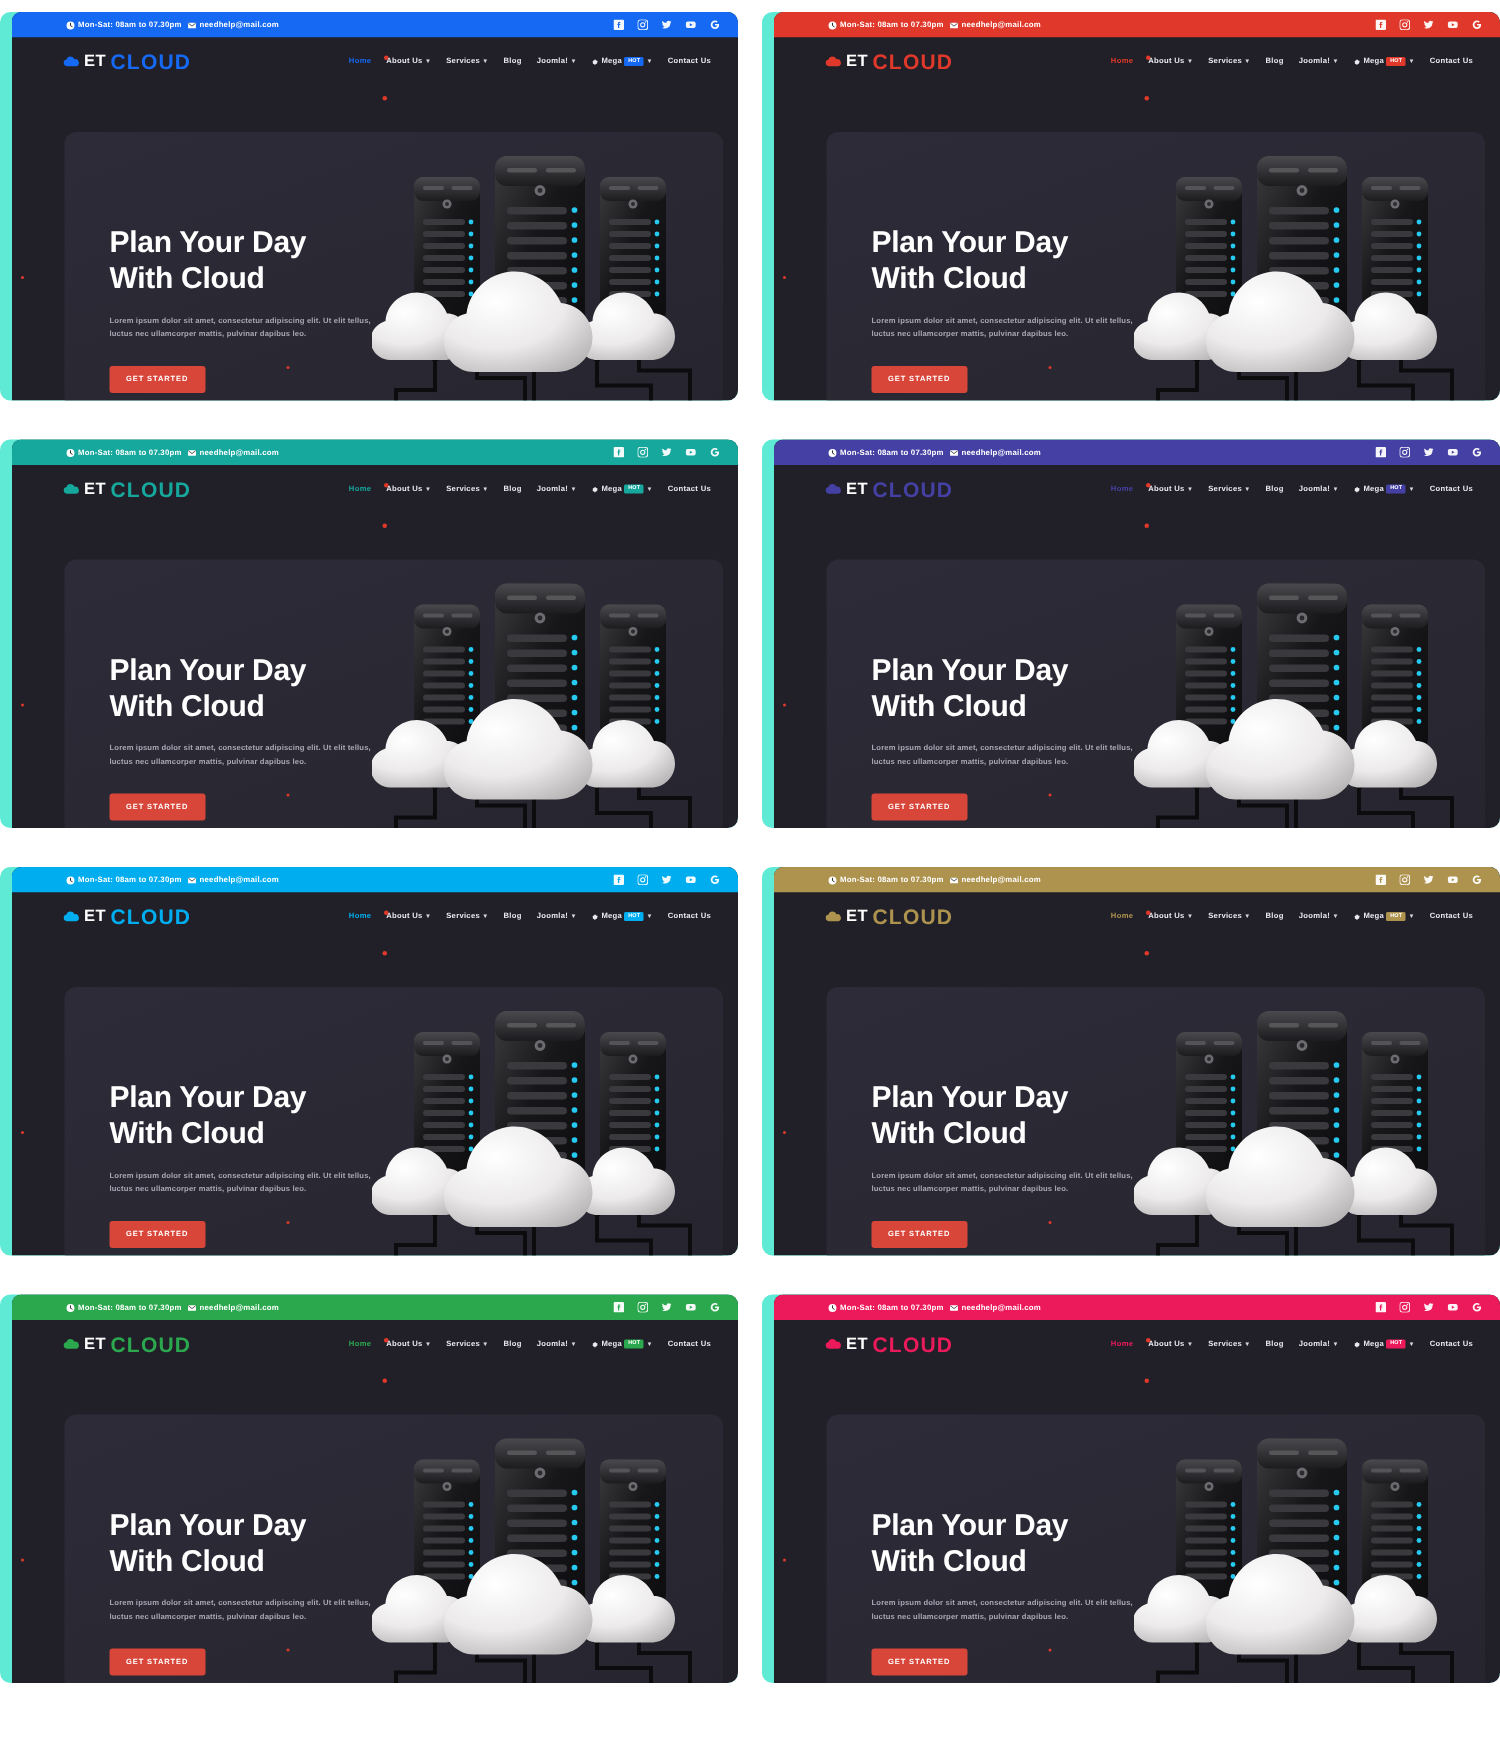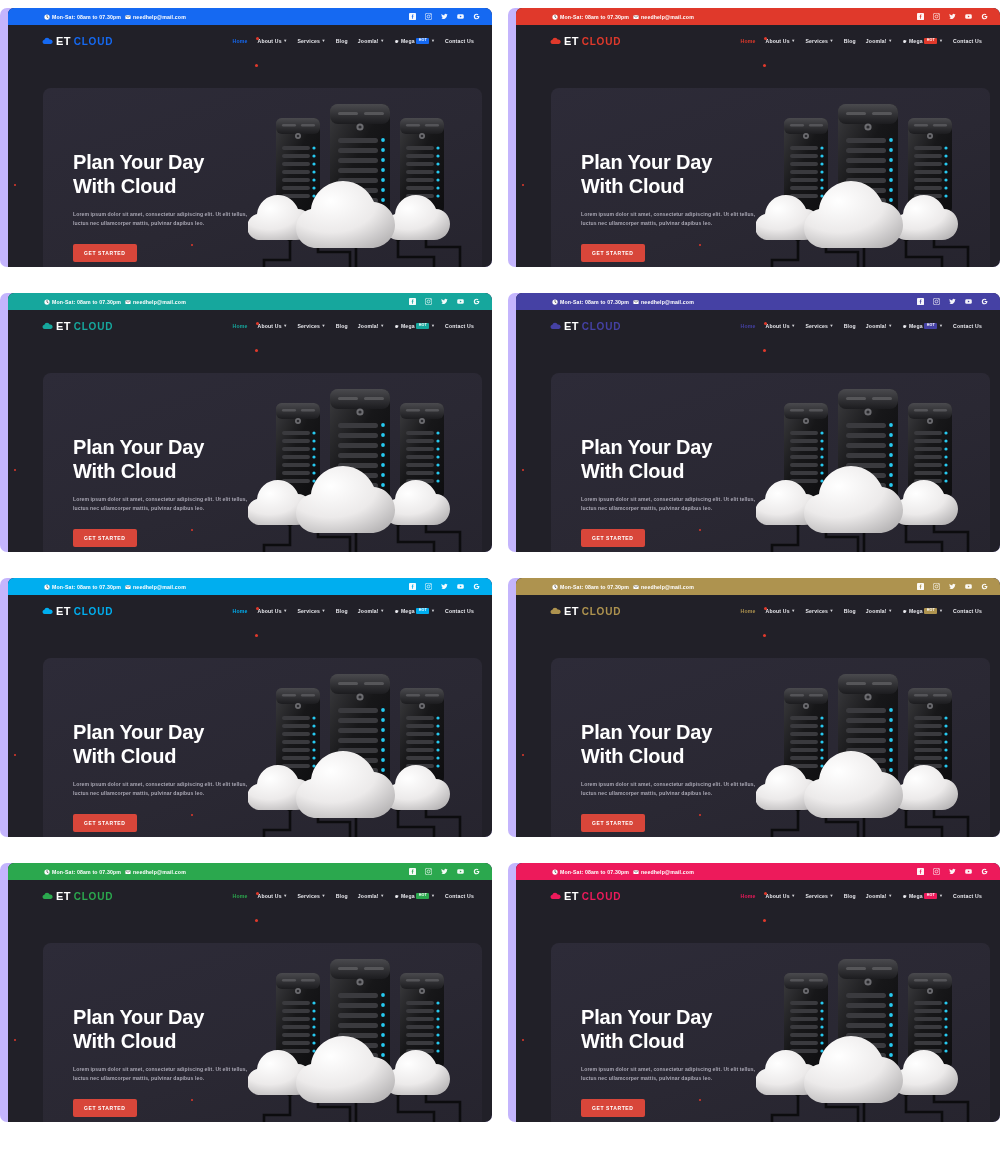--- a/index.html
+++ b/index.html
@@ -14,21 +14,21 @@
     grid-template-columns: 492px 492px;
     grid-template-rows: repeat(4, 285px);
     column-gap: 16px;
     row-gap: 0px;
     width: 1000px; height: 1159px;
     background: #fff;
   }
   .panel {
     position: relative;
     width: 492px; height: 259px;
-    background: #c4b5fd;
+    background: #5eead4;
     border-radius: 7px;
     overflow: hidden;
     margin-top: 8px;
   }
   .screen {
     position: absolute;
     left: 8px; top: 0px; right: 0px; bottom: 0px;
     background: #212028;
     overflow: hidden;
     border-top-left-radius: 6px;
@@ -57,21 +57,21 @@
     height: 32px;
     background: #212028;
     display: flex; align-items: center;
     padding: 0 18px 0 34px;
     position: relative;
   }
   .logo { display: flex; align-items: center; gap: 3px; }
   .logo-cloud { width: 11px; height: 8px; display: block; }
   .logo-cloud svg { width: 11px; height: 8px; display: block; }
   .logo-et { color: #ffffff; font-size: 11px; font-weight: 700; letter-spacing: .3px; }
-  .logo-cl { font-size: 10px; font-weight: 700; letter-spacing: .8px; }
+  .logo-cl { font-size: 14px; font-weight: 700; letter-spacing: .8px; }
 
   .menu {
     margin-left: auto;
     display: flex; align-items: center; gap: 10px;
     font-size: 5.1px; font-weight: 700; letter-spacing: .2px;
     color: #e9e9ee; white-space: nowrap;
   }
   .mi { display: flex; align-items: center; gap: 1.5px; cursor: pointer; }
   .mi .cv { font-size: 4px; line-height: 1; opacity: .9; }
   .gear { width: 5px; height: 5px; display: block; }

